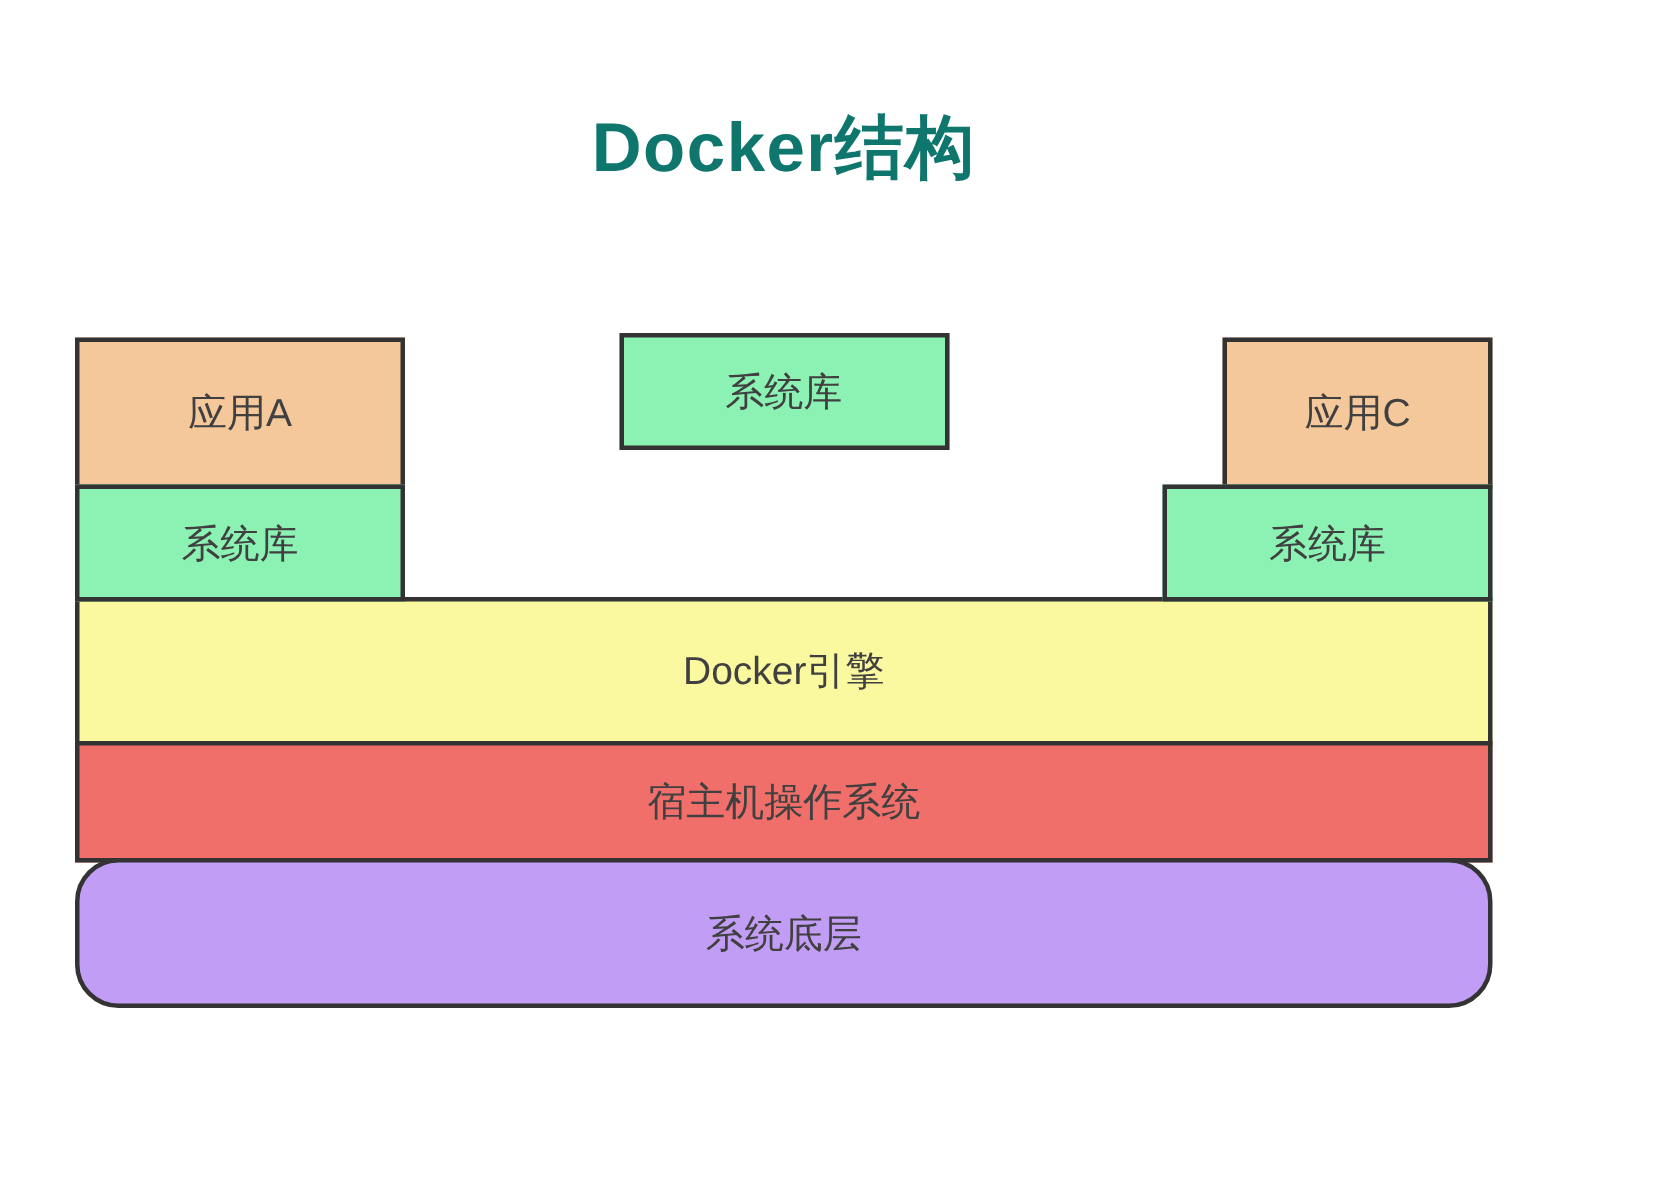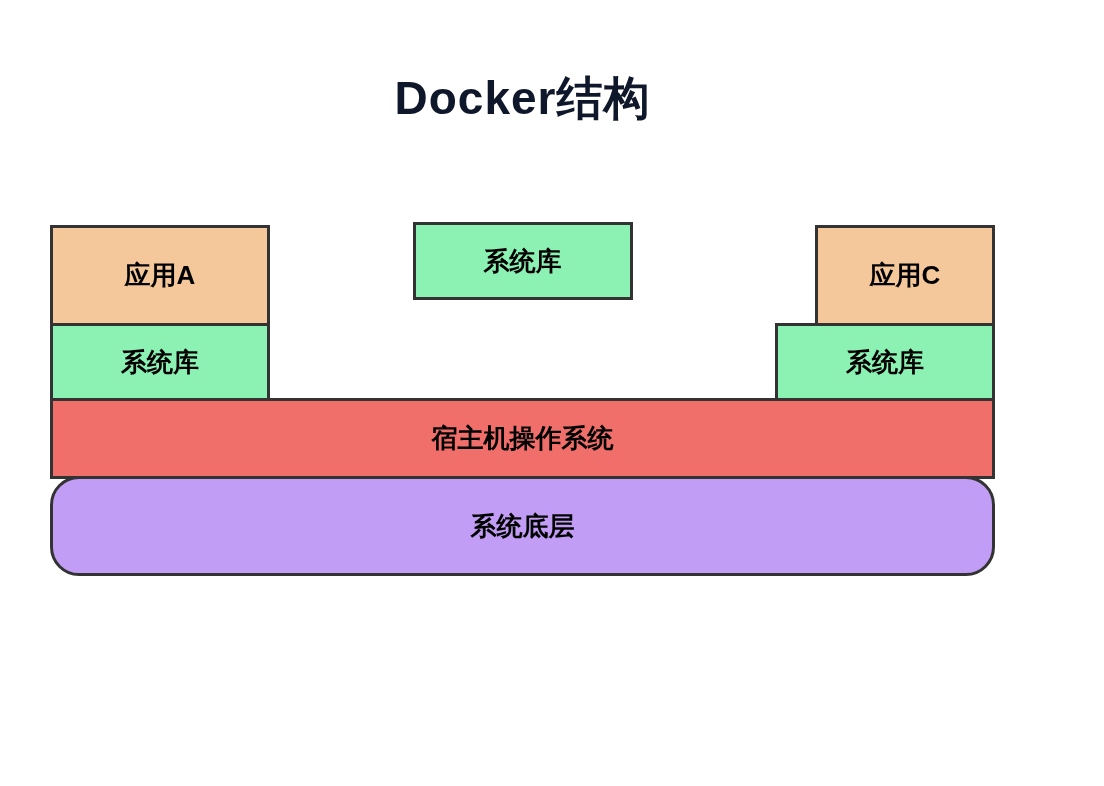--- a/index.html
+++ b/index.html
@@ -16,21 +16,21 @@
     overflow: hidden;
   }
   .title {
     position: absolute;
     left: 50px;
     top: 68px;
     width: 945px;
     text-align: center;
     font-size: 46px;
     font-weight: 600;
-    color: #0f172a;
+    color: #0f766e;
     letter-spacing: 1px;
   }
   .stack {
     position: absolute;
     left: 50px;
     top: 225px;
     width: 945px;
   }
   .columns {
     display: flex;
@@ -41,22 +41,22 @@
     display: flex;
     flex-direction: column;
   }
   .box {
     box-sizing: border-box;
     border: 3px solid #333333;
     display: flex;
     align-items: center;
     justify-content: center;
     font-size: 26px;
-    font-weight: 700;
-    color: #000000;
+    font-weight: 400;
+    color: #404040;
     background: #ffffff;
   }
   .box-app  { height: 101px; }
   .box-lib  { height: 78px; margin-top: -3px; }
   .layer-engine { height: 99px;  margin-top: -3px; }
   .layer-host   { height: 81px; margin-top: -3px; }
   .layer-base   { height: 100px; margin-top: -3px; border-radius: 29px; }
 </style>
 </head>
 <body>
@@ -78,20 +78,21 @@
         <div class="box box-lib" style="background-color: rgb(139, 242, 180);">系统库</div>
       </div>
 
       <div class="column">
         <div class="box box-app" style="background-color: rgb(244, 200, 154); margin-left: 40px;">应用C</div>
         <div class="box box-lib" style="background-color: rgb(139, 242, 180);">系统库</div>
       </div>
 
     </div>
 
+    <div class="box layer-engine" style="background-color: rgb(251, 249, 159);">Docker引擎</div>
 
     <div class="box layer-host" style="background-color: rgb(241, 111, 106);">宿主机操作系统</div>
 
     <div class="box layer-base" style="background-color: rgb(193, 157, 245);">系统底层</div>
 
   </div>
 
 </div>
 
 </body></html>

